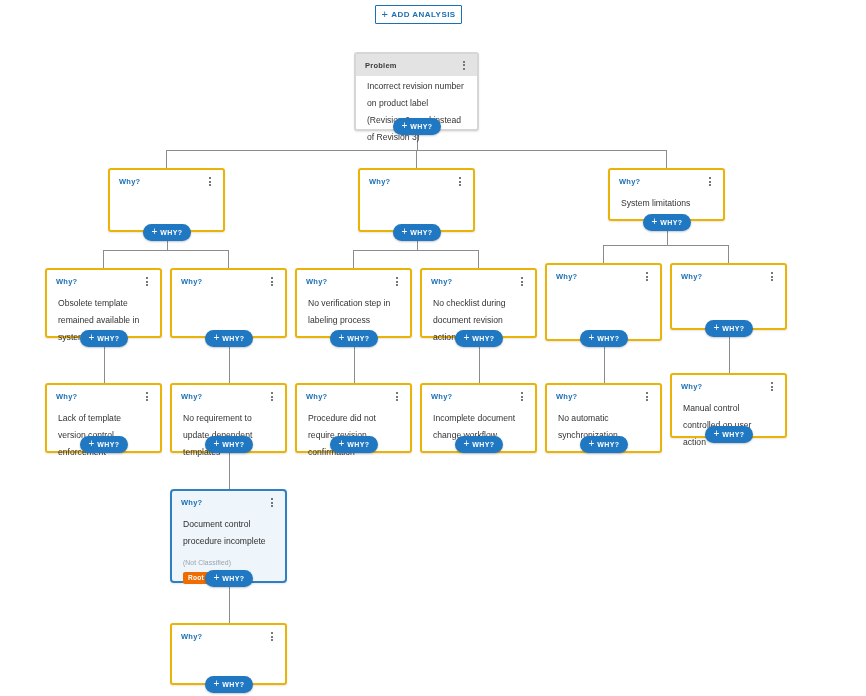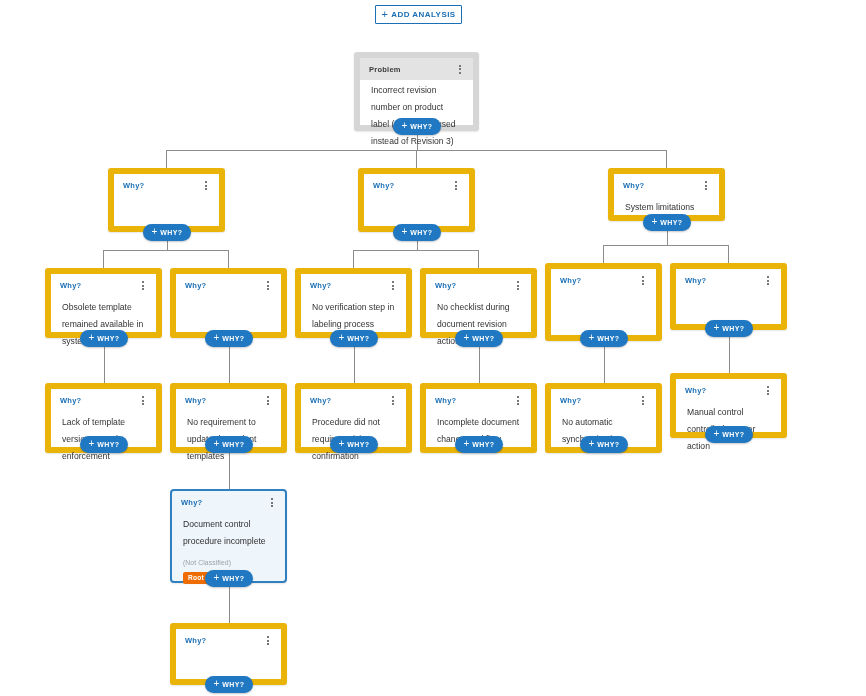--- a/index.html
+++ b/index.html
@@ -35,21 +35,21 @@
   }
   .add-analysis .plus { font-size: 11px; font-weight: normal; line-height: 1; }
 
   
   #links { position: absolute; left:0; top:0; width:866px; height:696px; pointer-events:none; }
 
   
   .card {
     position: absolute;
     background: #ffffff;
-    border: 6px solid #eab308;
+    border: 2px solid #eab308;
     border-radius: 3px;
     box-shadow: 0 1px 2px rgba(0,0,0,0.10);
   }
   .card.problem { border-color: #d6d6d6; }
   .card.rootcause {
     border: 2px solid #2f7fc1;
     background: #eef5fb;
     border-radius: 4px;
   }
   .card-head {

